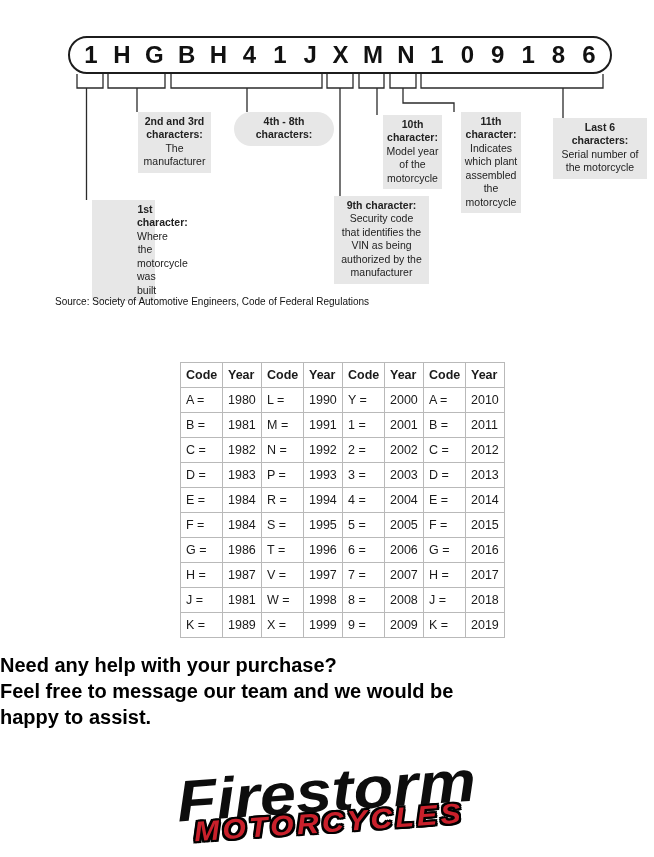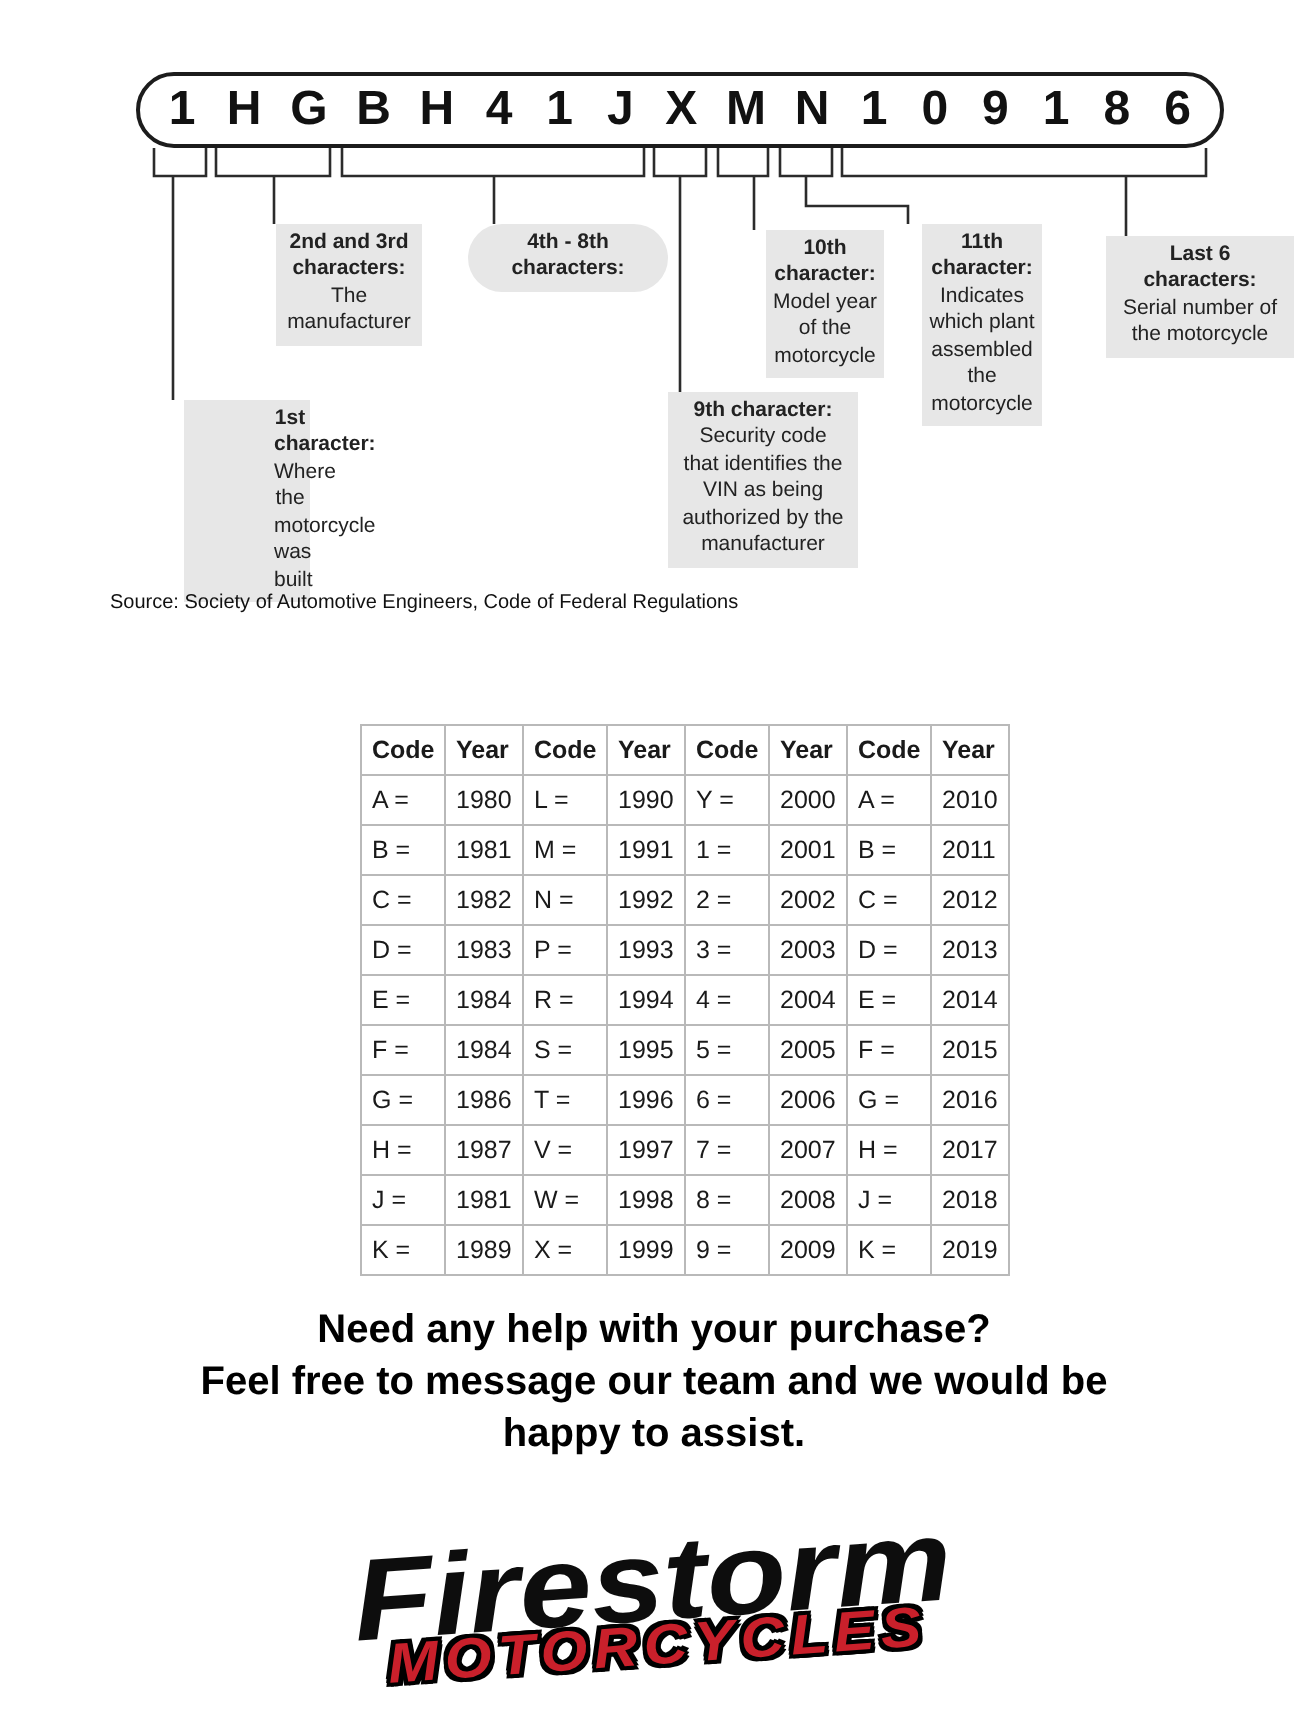--- a/index.html
+++ b/index.html
@@ -85,21 +85,21 @@
   }
   .year-table th { font-weight: bold; }
   .year-table .col-code { width: 32px; }
   .year-table .col-year { width: 29px; }
 
   
   .help {
     position: absolute;
     left: 0; top: 652px;
     width: 654px;
-    text-align: center;
+    text-align: left;
     font-size: 20px;
     font-weight: bold;
     line-height: 1.3;
     color: #000000;
     white-space: pre-line;
   }
 
   
   .logo {
     position: absolute;

